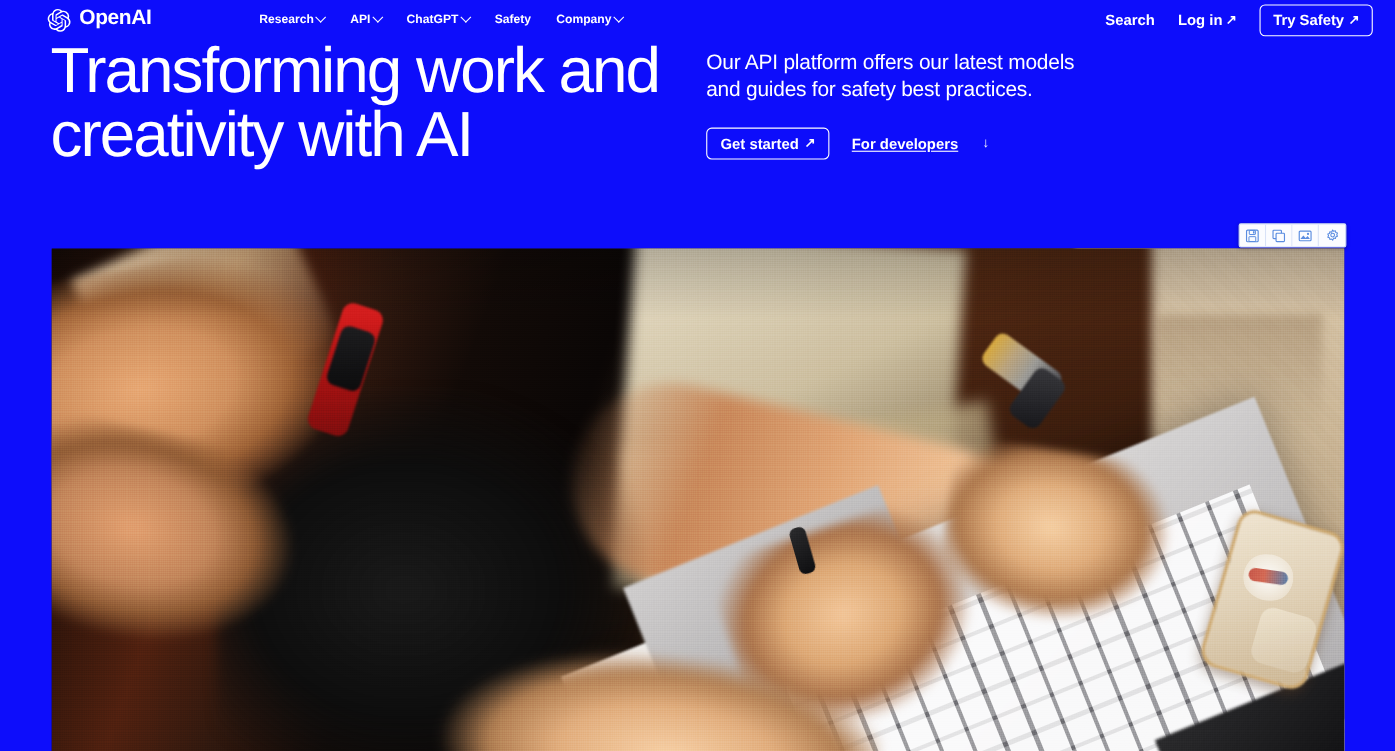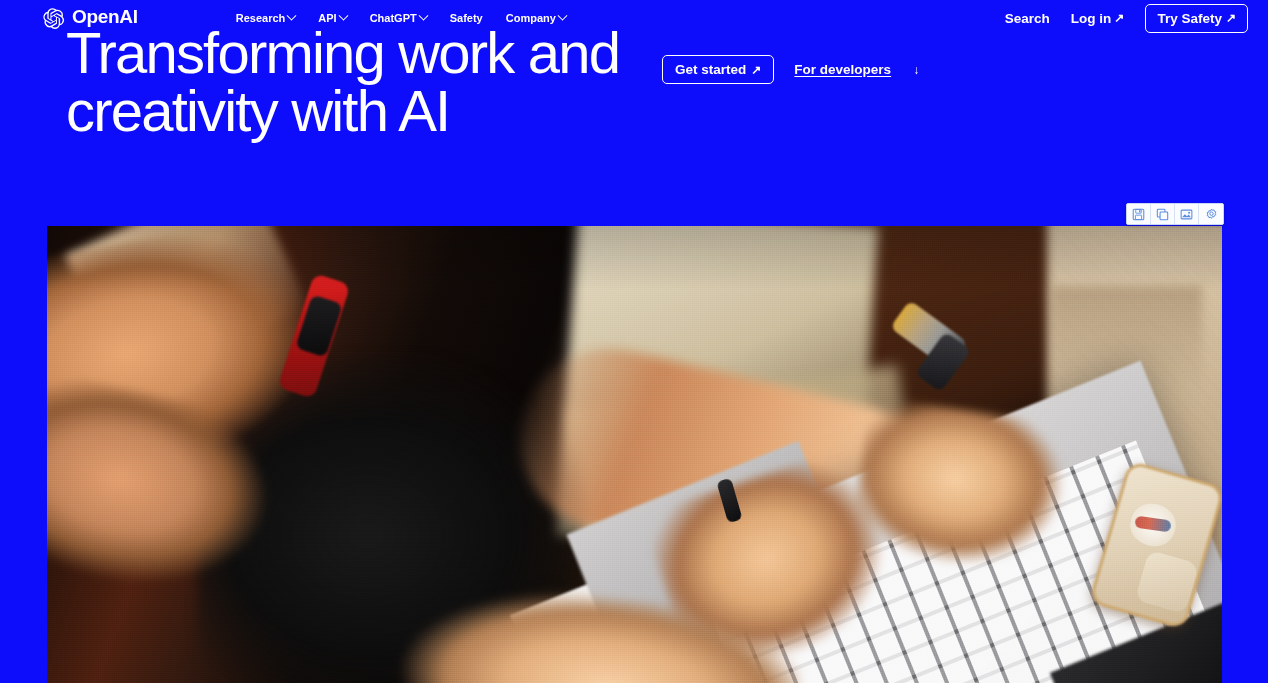--- a/index.html
+++ b/index.html
@@ -93,25 +93,25 @@
     align-items: center;
     gap: 4px;
     cursor: pointer;
     white-space: nowrap;
     font-family: "Liberation Sans", sans-serif;
   }
 
   
   .hero {
     position: absolute;
-    top: 24px;
+    top: 36px;
     left: 0;
     width: 1040px;
     display: flex;
-    padding: 0 66px;
+    padding: 0 46px;
   }
   .hero-left { width: 596px; flex: none; }
   .hero-title {
     color: #fff;
     font-size: 58px;
     line-height: 1.0;
     font-weight: 400;
     letter-spacing: -1.8px;
     white-space: pre-line;
   }
@@ -556,20 +556,21 @@
       </button>
     </div>
   </nav>
 
   <section class="hero">
     <div class="hero-left">
       <h1 class="hero-title">Transforming work and
 creativity with AI</h1>
     </div>
     <div class="hero-right">
+      <p class="hero-desc">Our API platform offers our latest models and guides for safety best practices.</p>
       <div class="hero-actions">
         <button class="btn-hero">
           <span>Get started</span>
           <span class="arrow-ne">↗</span>
         </button>
         <a class="link-underline">
           <span class="lbl">For developers</span>
           <span class="arrow-ne">↓</span>
         </a>
       </div>

